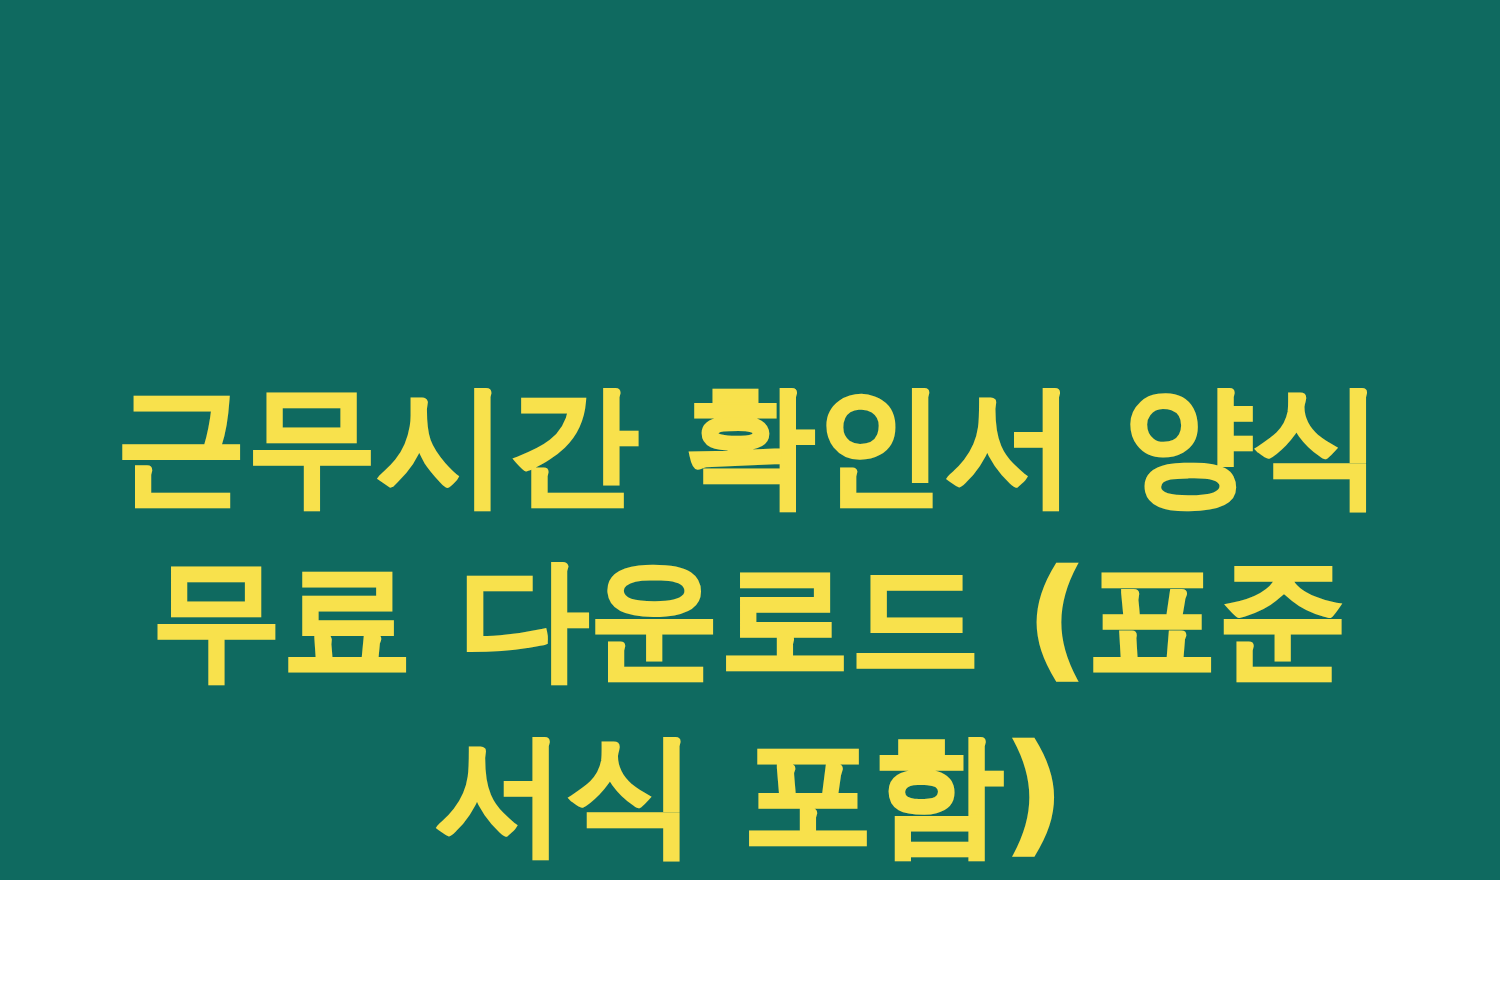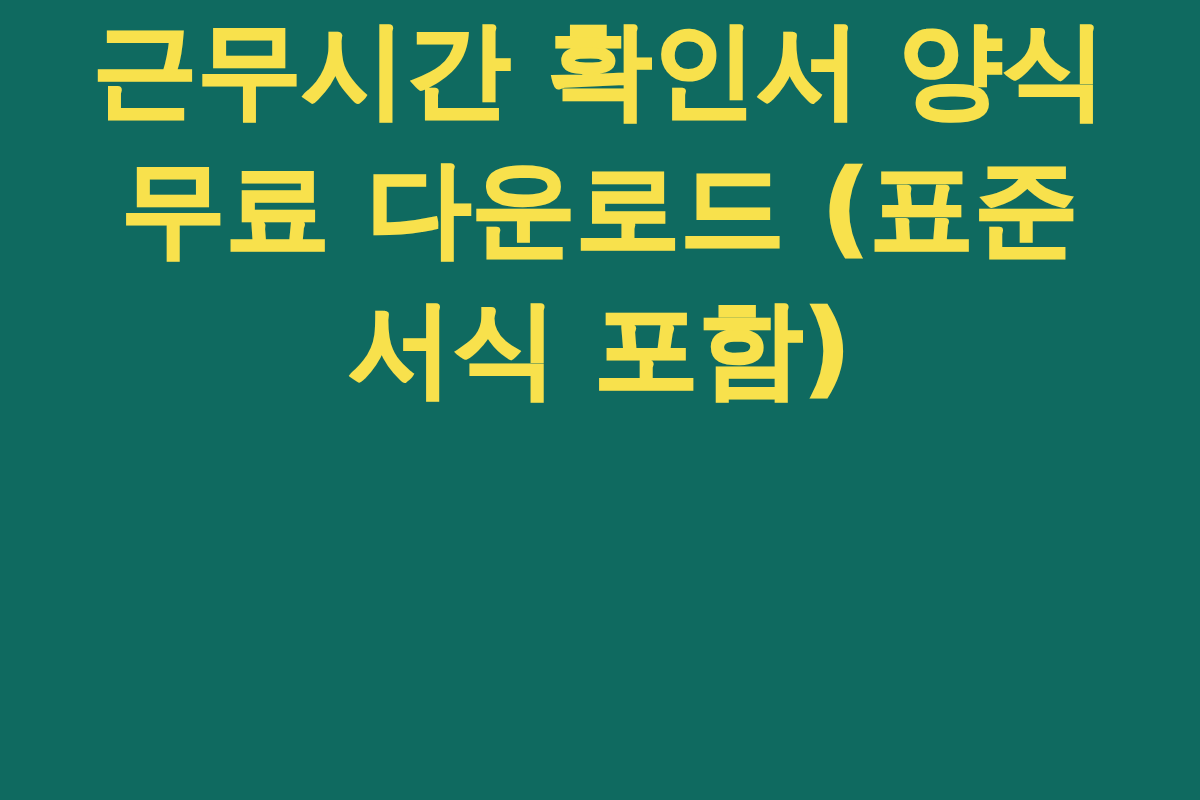--- a/index.html
+++ b/index.html
@@ -13,24 +13,24 @@
 
   body {
     font-family: "DejaVu Sans", "Liberation Sans", sans-serif;
   }
 
   
   #thumbnail-card {
     position: relative;
     box-sizing: border-box;
     width: 1200px;
-    height: 800px;
+    height: 704px;
     background: #0F6A60;
     display: flex;
-    align-items: flex-start;
+    align-items: flex-end;
     justify-content: center;
     overflow: hidden;
   }
 
   
   #headline-block {
     width: 1060px;
     margin: 0;
     padding: 0;
     text-align: center;

